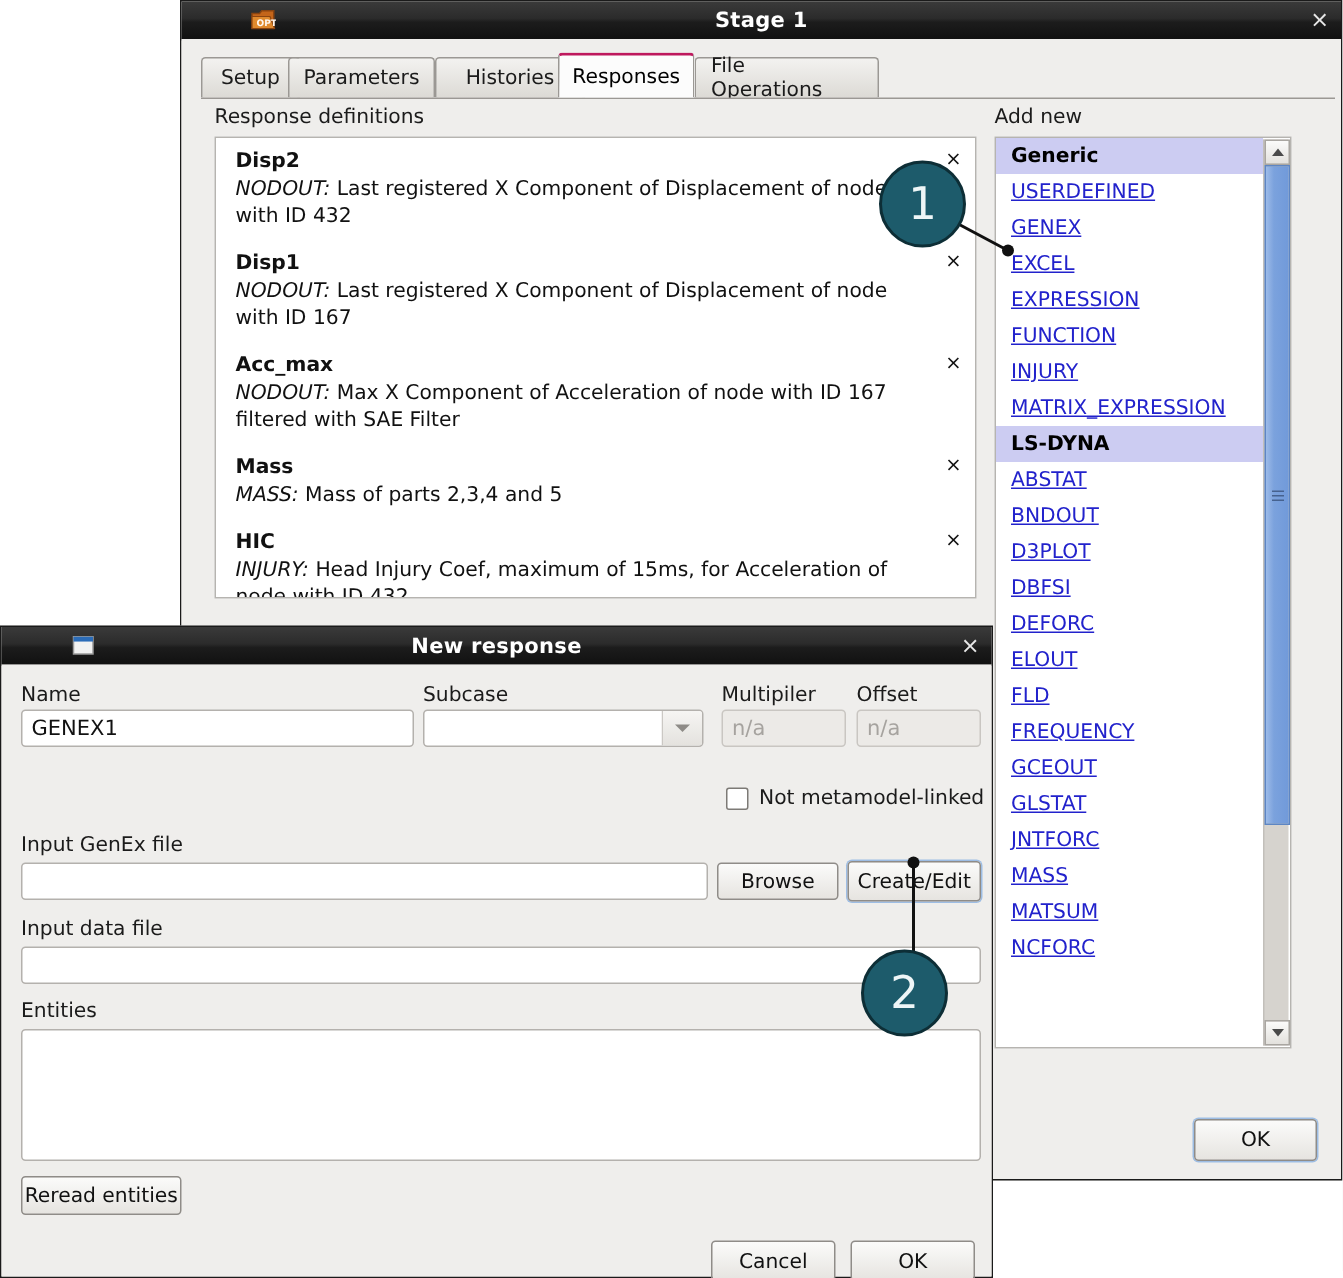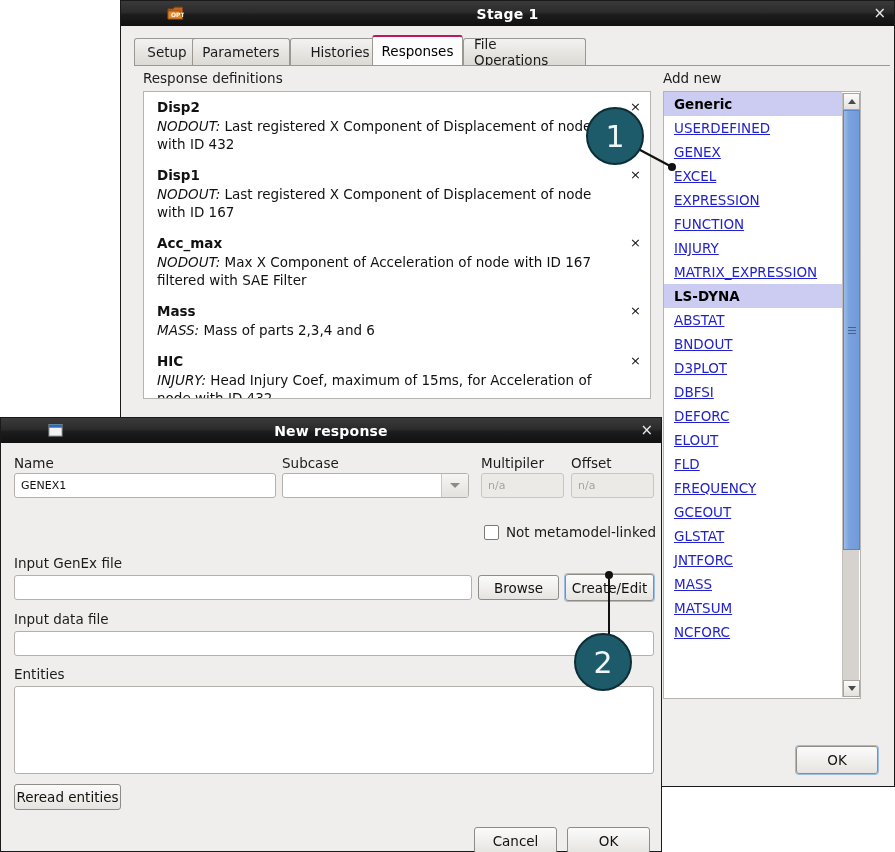--- a/index.html
+++ b/index.html
@@ -125,21 +125,21 @@
     font-size: 13.5px; color: #111; cursor: pointer;
     display:flex; align-items:center; justify-content:center;
   }
 
   
   #newresp { left: 0px; top: 417px; width: 662px; height: 435px; }
   #newresp .body { position: absolute; left:0; top:25px; right:0; bottom:0; background:#efeeec;}
   .nr-label { position: absolute; font-size: 13.5px; color:#1b1b1b; }
   .field {
     position: absolute; background:#ffffff; border:1px solid #b4b1ad; border-radius:3px;
-    box-sizing: border-box; font-size:11px; color:#111;
+    box-sizing: border-box; font-size:14px; color:#111;
     display:flex; align-items:center; padding-left:6px;
   }
   .field.disabled { background:#eceae7; color:#a6a39f; border-color:#c9c6c2; }
   .combo {
     position:absolute; background:#ffffff; border:1px solid #b4b1ad; border-radius:3px;
     box-sizing:border-box; display:flex; align-items:center;
   }
   .combo .arrowbox {
     margin-left:auto; width:26px; height:100%; background:linear-gradient(to bottom,#f6f5f3,#e4e2de);
     border-left:1px solid #cbc8c4; display:flex;align-items:center;justify-content:center;
@@ -225,21 +225,21 @@
             <div class="resp-desc"><i>NODOUT:</i> <span>Last registered X Component of Displacement of node with ID 167</span></div>
             <span class="resp-x">×</span>
           </div>
           <div class="resp-item">
             <div class="resp-name">Acc_max</div>
             <div class="resp-desc"><i>NODOUT:</i> <span>Max X Component of Acceleration of node with ID 167 filtered with SAE Filter</span></div>
             <span class="resp-x">×</span>
           </div>
           <div class="resp-item">
             <div class="resp-name">Mass</div>
-            <div class="resp-desc"><i>MASS:</i> <span>Mass of parts 2,3,4 and 6</span></div>
+            <div class="resp-desc"><i>MASS:</i> <span>Mass of parts 2,3,4 and 5</span></div>
             <span class="resp-x">×</span>
           </div>
           <div class="resp-item">
             <div class="resp-name">HIC</div>
             <div class="resp-desc"><i>INJURY:</i> <span>Head Injury Coef, maximum of 15ms, for Acceleration of node with ID 432</span></div>
             <span class="resp-x">×</span>
           </div>
         </div>
 
         <div class="sec-label" style="left:529px; top:4px;">Add new</div>

